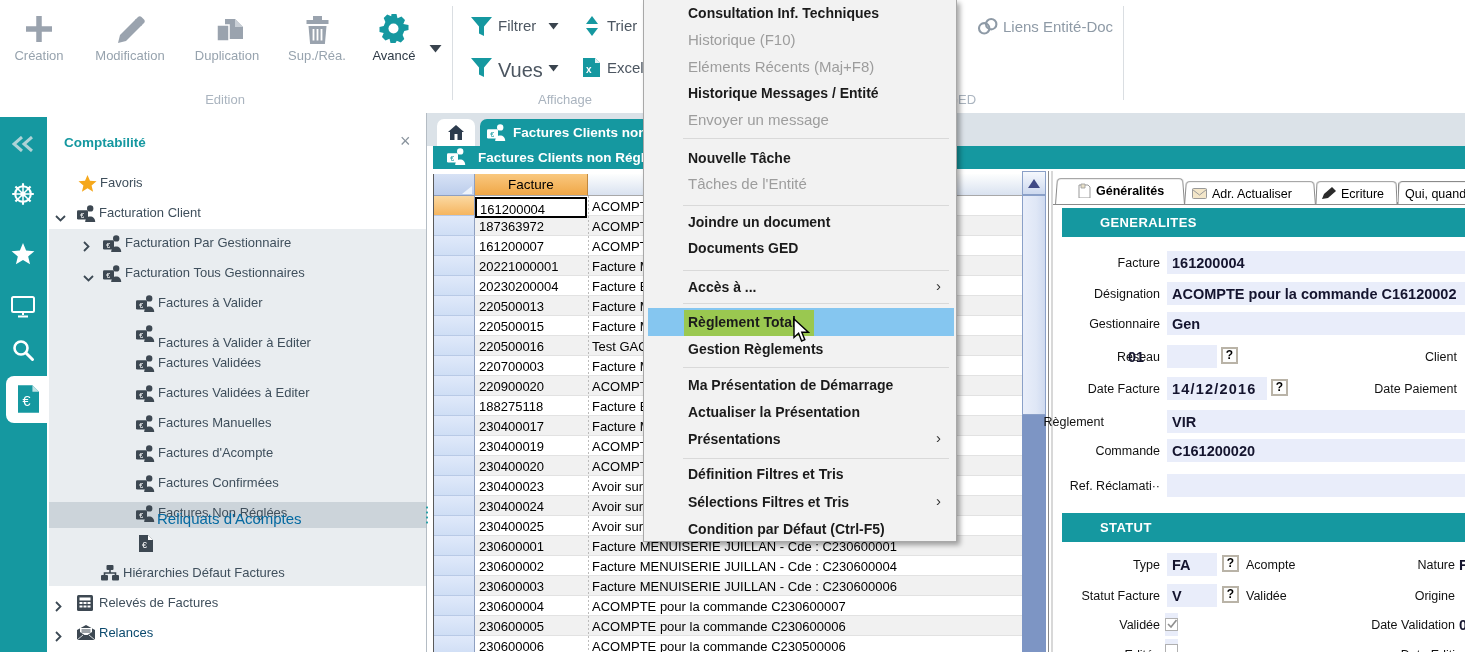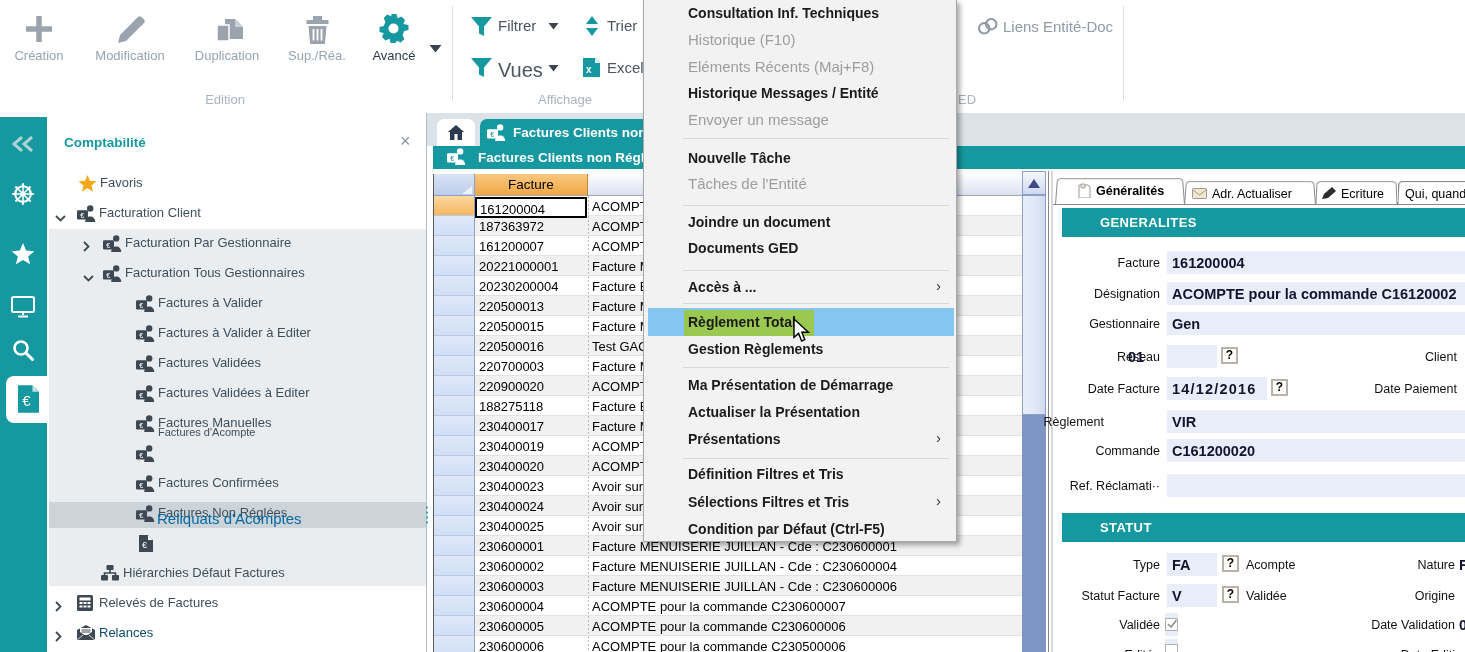--- a/index.html
+++ b/index.html
@@ -344,21 +344,21 @@
       <rect x="0" y="5.2" width="11" height="9.3" rx="1.2" fill="#3d4852"></rect>
       <text x="3.2" y="12.6" font-size="7" fill="#fff" font-family="Liberation Sans">€</text>
     </svg></div>
 <div style="position:absolute;left:158px;top:295px;font-size:13px;color:#3f4f5c;white-space:nowrap">Factures à Valider</div>
 <div style="position:absolute;left:136px;top:325px"><svg width="19" height="17" viewBox="0 0 19 17">
       <circle cx="13.2" cy="3.4" r="3.2" fill="#3d4852"></circle>
       <path d="M8.2 17c0-3.6 2.2-5.6 5-5.6s5 2 5 5.6z" fill="#3d4852"></path>
       <rect x="0" y="5.2" width="11" height="9.3" rx="1.2" fill="#3d4852"></rect>
       <text x="3.2" y="12.6" font-size="7" fill="#fff" font-family="Liberation Sans">€</text>
     </svg></div>
-<div style="position:absolute;left:158px;top:325px;font-size:13px;color:#3f4f5c;white-space:nowrap">Factures à Valider à Editer</div>
+<div style="position:absolute;left:158px;top:335px;font-size:13px;color:#3f4f5c;white-space:nowrap">Factures à Valider à Editer</div>
 <div style="position:absolute;left:136px;top:355px"><svg width="19" height="17" viewBox="0 0 19 17">
       <circle cx="13.2" cy="3.4" r="3.2" fill="#3d4852"></circle>
       <path d="M8.2 17c0-3.6 2.2-5.6 5-5.6s5 2 5 5.6z" fill="#3d4852"></path>
       <rect x="0" y="5.2" width="11" height="9.3" rx="1.2" fill="#3d4852"></rect>
       <text x="3.2" y="12.6" font-size="7" fill="#fff" font-family="Liberation Sans">€</text>
     </svg></div>
 <div style="position:absolute;left:158px;top:355px;font-size:13px;color:#3f4f5c;white-space:nowrap">Factures Validées</div>
 <div style="position:absolute;left:136px;top:385px"><svg width="19" height="17" viewBox="0 0 19 17">
       <circle cx="13.2" cy="3.4" r="3.2" fill="#3d4852"></circle>
       <path d="M8.2 17c0-3.6 2.2-5.6 5-5.6s5 2 5 5.6z" fill="#3d4852"></path>
@@ -372,21 +372,21 @@
       <rect x="0" y="5.2" width="11" height="9.3" rx="1.2" fill="#3d4852"></rect>
       <text x="3.2" y="12.6" font-size="7" fill="#fff" font-family="Liberation Sans">€</text>
     </svg></div>
 <div style="position:absolute;left:158px;top:415px;font-size:13px;color:#3f4f5c;white-space:nowrap">Factures Manuelles</div>
 <div style="position:absolute;left:136px;top:445px"><svg width="19" height="17" viewBox="0 0 19 17">
       <circle cx="13.2" cy="3.4" r="3.2" fill="#3d4852"></circle>
       <path d="M8.2 17c0-3.6 2.2-5.6 5-5.6s5 2 5 5.6z" fill="#3d4852"></path>
       <rect x="0" y="5.2" width="11" height="9.3" rx="1.2" fill="#3d4852"></rect>
       <text x="3.2" y="12.6" font-size="7" fill="#fff" font-family="Liberation Sans">€</text>
     </svg></div>
-<div style="position:absolute;left:158px;top:426px;font-size:11px;color:#3f4f5c;white-space:nowrap">Factures d'Acompte</div>
+<div style="position:absolute;left:158px;top:445px;font-size:13px;color:#3f4f5c;white-space:nowrap">Factures d'Acompte</div>
 <div style="position:absolute;left:136px;top:475px"><svg width="19" height="17" viewBox="0 0 19 17">
       <circle cx="13.2" cy="3.4" r="3.2" fill="#3d4852"></circle>
       <path d="M8.2 17c0-3.6 2.2-5.6 5-5.6s5 2 5 5.6z" fill="#3d4852"></path>
       <rect x="0" y="5.2" width="11" height="9.3" rx="1.2" fill="#3d4852"></rect>
       <text x="3.2" y="12.6" font-size="7" fill="#fff" font-family="Liberation Sans">€</text>
     </svg></div>
 <div style="position:absolute;left:158px;top:475px;font-size:13px;color:#3f4f5c;white-space:nowrap">Factures Confirmées</div>
 <div style="position:absolute;left:136px;top:505px"><svg width="19" height="17" viewBox="0 0 19 17">
       <circle cx="13.2" cy="3.4" r="3.2" fill="#3d4852"></circle>
       <path d="M8.2 17c0-3.6 2.2-5.6 5-5.6s5 2 5 5.6z" fill="#3d4852"></path>

